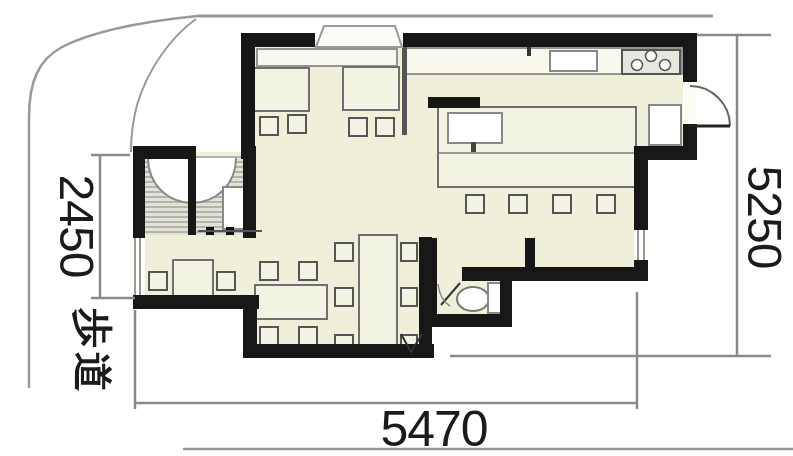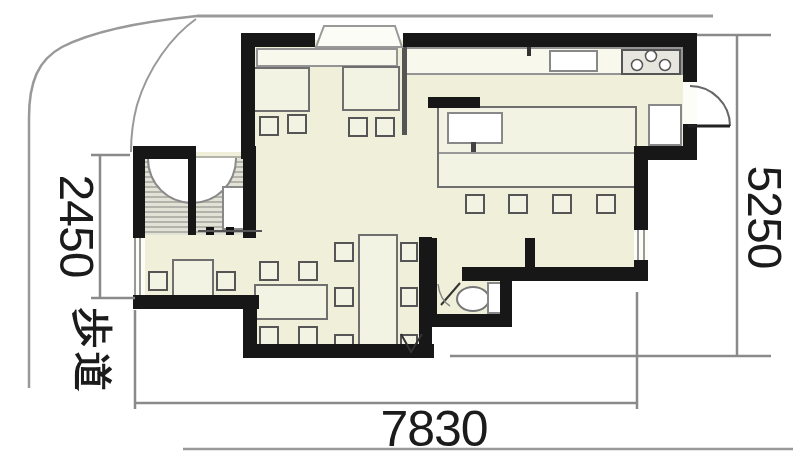--- a/index.html
+++ b/index.html
@@ -102,21 +102,21 @@
   <div class="abs wall" style="left:634px;top:146px;width:63px;height:14px;"></div>
   <div class="abs wall" style="left:683px;top:33px;width:14px;height:49px;"></div>
   <div class="abs wall" style="left:683px;top:124px;width:14px;height:36px;"></div>
   <div class="abs wall" style="left:428px;top:97px;width:52px;height:11px;"></div>
   <div class="abs" style="left:402px;top:47px;width:5px;height:88px;background:#555;"></div>
 
   <div class="abs" style="left:133px;top:238px;width:12px;height:57px;background:#fdfdf8;"></div>
   <div class="abs" style="left:634px;top:230px;width:14px;height:30px;background:#fdfdf8;"></div>
   <div class="abs" style="left:683px;top:82px;width:14px;height:42px;background:#fdfdf8;"></div>
 
-  <div class="abs dim" style="left:334px;top:404px;width:200px;font-size:50px;">7830</div>
+  <div class="abs dim" style="left:334px;top:404px;width:200px;font-size:50px;">5470</div>
   <div class="abs dim rot" style="left:-5px;top:201px;width:160px;height:50px;">2450</div>
   <div class="abs dim rot" style="left:683px;top:192px;width:160px;height:50px;">5250</div>
   <div class="abs dim rot" style="left:8px;top:327px;width:160px;height:50px;font-size:40px;font-weight:700;letter-spacing:4px;">歩道</div>
 
   <svg width="793" height="456" viewBox="0 0 793 456">
 
     <path d="M197 16 L713 16" stroke="#999" stroke-width="3" fill="none"></path>
     <path d="M197 16 C148 21 95 30 62 47 C38 60 29 82 29 118 L29 388" stroke="#999" stroke-width="2.5" fill="none"></path>
     <path d="M196 19 C172 36 148 68 137 105 C133 120 131 135 131 152" stroke="#999" stroke-width="2" fill="none"></path>
     <path d="M183 449 L793 449" stroke="#999" stroke-width="2.5" fill="none"></path>

